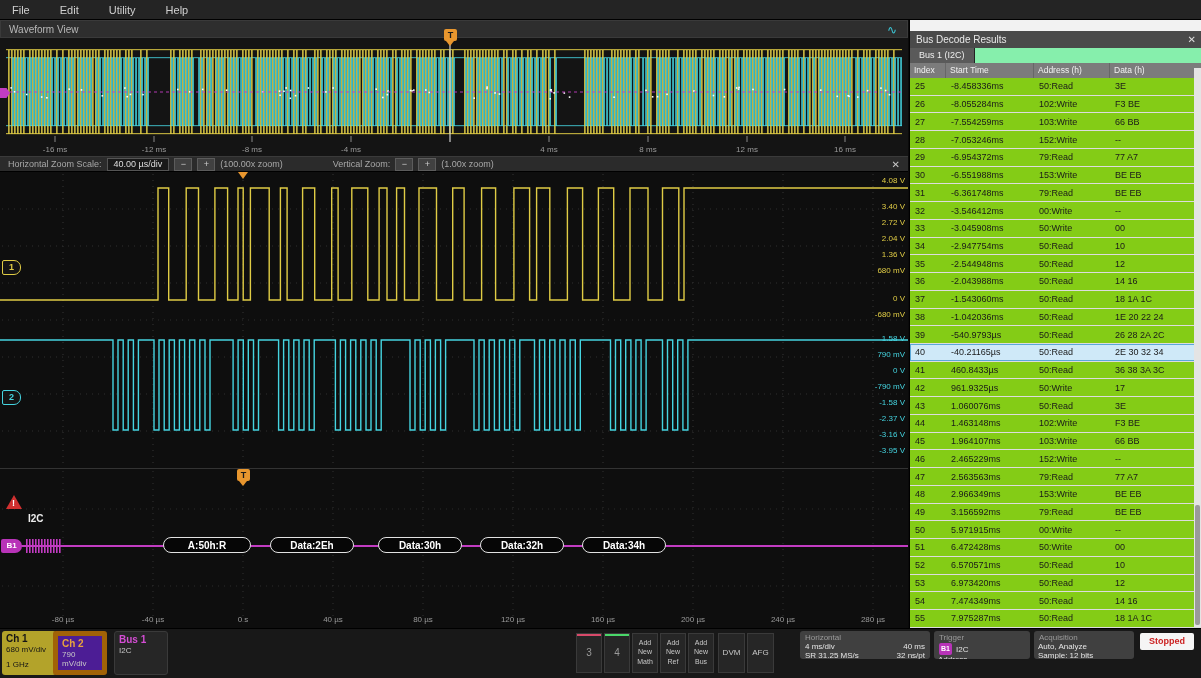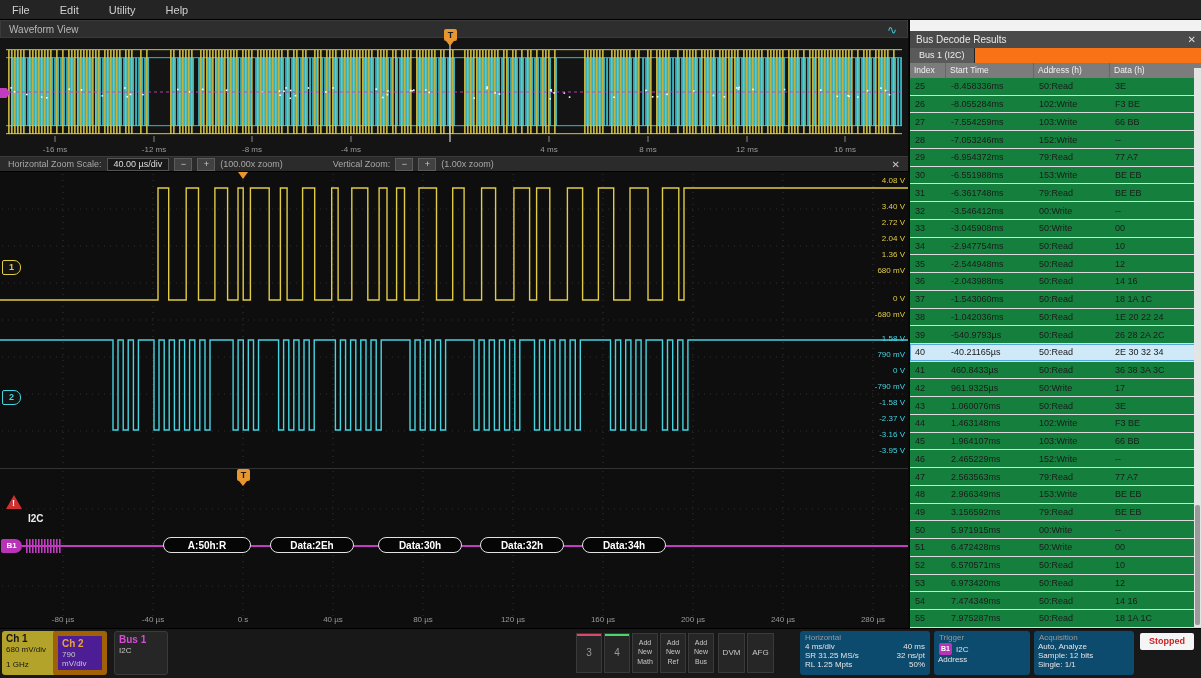--- a/index.html
+++ b/index.html
@@ -63,30 +63,30 @@
   .bus-badge{position:absolute;left:1px;top:70px;width:21px;height:14px;background:#b833b8;
     color:#fff;font-size:8px;font-weight:bold;line-height:14px;text-align:center;
     border-radius:2px 7px 7px 2px;z-index:3;}
 
   
   .right-panel{position:absolute;top:20px;left:909px;width:292px;height:608px;background:#f2f2f2;
     border-left:1px solid #000;display:flex;flex-direction:column;}
   .rp-header{height:17px;background:#4a4a4a;color:#e8e8e8;font-size:10px;line-height:17px;
     padding:0 6px;position:relative;flex:0 0 auto;margin-top:11px;}
   .rp-close{position:absolute;right:6px;top:0;color:#ddd;line-height:17px;}
-  .rp-tabbar{height:15px;background:#f97316;display:flex;flex:0 0 auto;}
+  .rp-tabbar{height:15px;background:#86efac;display:flex;flex:0 0 auto;}
   .rp-tab{background:#5a5a5a;color:#eee;font-size:9px;line-height:15px;padding:0 9px;
     border-right:1px solid #222;}
   .rp-colheader{height:15px;background:#8a8a8a;display:grid;
     grid-template-columns:36px 88px 76px 1fr;flex:0 0 auto;}
   .rp-col{font-size:8.5px;color:#f2f2f2;line-height:15px;padding-left:4px;background:#7c7c7c;
     border-right:1px solid #676767;overflow:hidden;white-space:nowrap;}
   .rp-body{flex:1;display:flex;flex-direction:column;background:#fafafa;}
   .trow{flex:1;display:grid;grid-template-columns:36px 88px 76px 1fr;border-bottom:1px solid #dcdcdc;
-    background:#15803d;}
+    background:#84cc16;}
   .trow.selected{background:#cfe9f8;box-shadow:inset 0 0 0 1px #5aa8d8;}
   .tcell{font-size:9px;color:#1a1a1a;display:flex;align-items:center;padding-left:5px;
     overflow:hidden;white-space:nowrap;}
   .rp-scroll{position:absolute;right:1px;top:48px;bottom:1px;width:7px;background:#e4e4e4;}
   .rp-thumb{position:absolute;left:1px;bottom:2px;width:5px;height:120px;background:#9a9a9a;border-radius:2px;}
 
   
   .bottombar{position:absolute;top:628px;left:0;width:1201px;height:50px;background:#181818;
     border-top:1px solid #000;}
   .chan-badge{position:absolute;top:2px;width:54px;height:44px;border-radius:3px;overflow:hidden;box-sizing:border-box;}
@@ -100,21 +100,21 @@
   .cb-bottom{font-size:8px;padding:6px 4px 0;}
   .small-ch{position:absolute;top:4px;width:26px;height:40px;background:#262626;
     border:1px solid #3a3a3a;color:#9a9a9a;font-size:10px;text-align:center;line-height:38px;box-sizing:border-box;}
   .small-ch .stripe{position:absolute;top:0;left:0;right:0;height:2px;}
   .sc-3{left:576px;} .sc-3 .stripe{background:#d84a6a;}
   .sc-4{left:604px;} .sc-4 .stripe{background:#4ad86a;}
   .add-btn{position:absolute;top:4px;width:26px;height:40px;background:#262626;border:1px solid #3a3a3a;
     color:#c8c8c8;font-size:7px;line-height:1.35;text-align:center;padding-top:4px;box-sizing:border-box;}
   .tool-btn{position:absolute;top:4px;width:27px;height:40px;background:#262626;border:1px solid #3a3a3a;
     color:#c8c8c8;font-size:8px;text-align:center;line-height:38px;box-sizing:border-box;}
-  .info-panel{position:absolute;top:2px;height:44px;background:#0c4a6e;border-radius:3px;
+  .info-panel{position:absolute;top:2px;height:28px;background:#404040;border-radius:3px;
     color:#e4e4e4;box-sizing:border-box;overflow:hidden;}
   .ip-hz{left:800px;width:130px;}
   .ip-tr{left:934px;width:96px;}
   .ip-aq{left:1034px;width:100px;}
   .ip-title{font-size:8px;color:#9a9a9a;padding:2px 5px 0;}
   .ip-row{display:flex;justify-content:space-between;font-size:8px;padding:0 5px;}
   .ip-line{font-size:8px;padding:0 4px;}
   .tr-line{display:flex;align-items:center;gap:4px;font-size:8px;padding:1px 5px 0;}
   .tr-badge{display:inline-block;width:13px;height:12px;background:#b833b8;border-radius:2px;
     color:#fff;font-size:7px;font-weight:bold;text-align:center;line-height:12px;}

